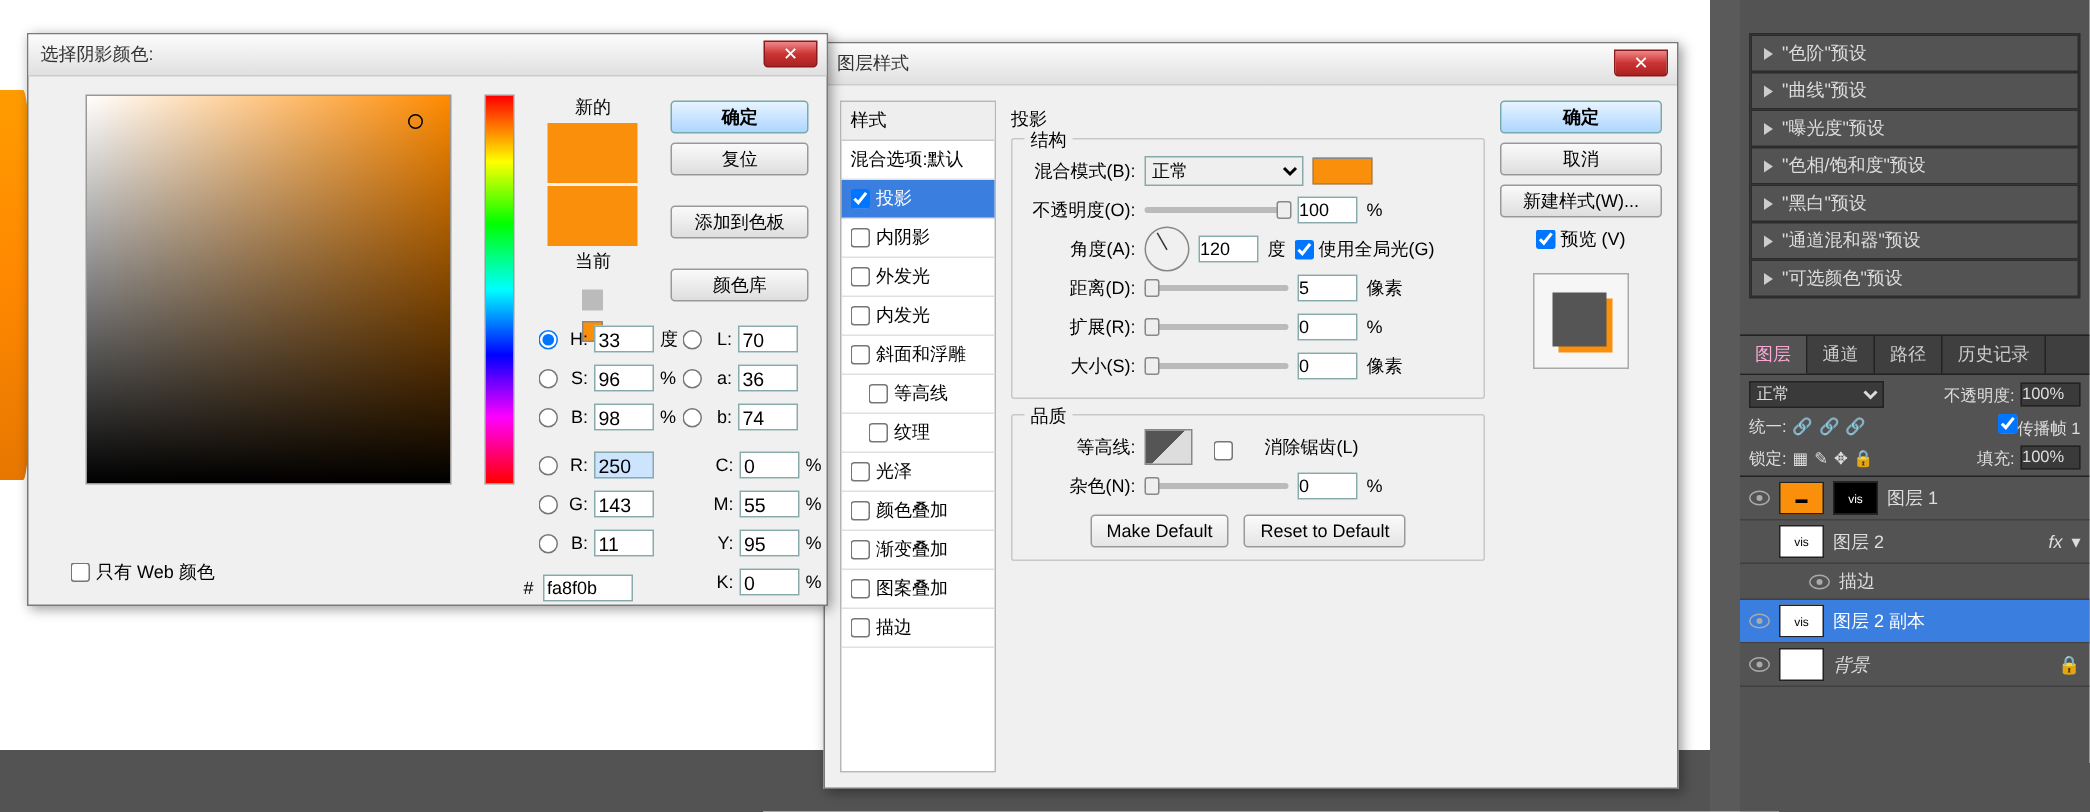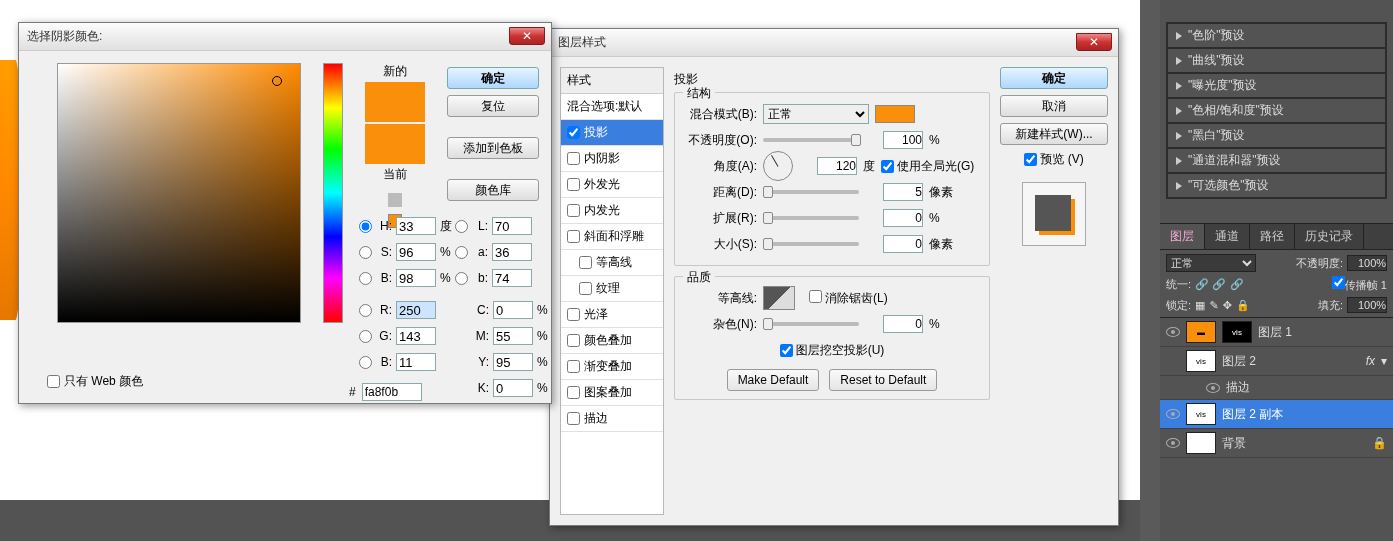--- a/index.html
+++ b/index.html
@@ -52,21 +52,21 @@
 
 .ld-main { flex: 1; padding: 4px 0; }
 .ld-main .sec-title { font-size: 12px; margin-bottom: 4px; }
 .fieldset { border: 1px solid #c8c8c8; border-radius: 2px; padding: 8px 10px; margin-bottom: 10px; position: relative; }
 .fieldset .legend { position: absolute; top: -8px; left: 8px; background: #f0f0f0; padding: 0 4px; font-size: 12px; }
 .frow { display: flex; align-items: center; gap: 6px; height: 26px; }
 .frow .flabel { width: 72px; text-align: right; }
 .frow select { width: 106px; height: 20px; border: 1px solid #8aa; font-size: 12px; }
 .frow .slider { flex: 0 0 96px; height: 4px; background: #bbb; position: relative; border-radius: 2px; }
 .frow .slider .thumb { position: absolute; top: -4px; width: 10px; height: 12px; background: #eee; border: 1px solid #888; border-radius: 2px; }
-.frow input[type=text] { width: 40px; height: 18px; border: 1px solid #8aa; font-size: 12px; text-align: right; margin-left: 18px; }
+.frow input[type=text] { width: 40px; height: 18px; border: 1px solid #8aa; font-size: 12px; text-align: left; }
 .color-sw { width: 40px; height: 18px; background: #fa8f0b; border: 1px solid #888; }
 .angle { width: 30px; height: 30px; border: 1px solid #888; border-radius: 50%; position: relative; }
 .angle::after { content: ''; position: absolute; left: 50%; top: 50%; width: 13px; height: 1px; background: #333; transform-origin: left; transform: rotate(-120deg); }
 .contour { width: 32px; height: 24px; border: 1px solid #888; background: linear-gradient(135deg, #555 50%, #ddd 50%); }
 .defbtns { display: flex; gap: 10px; justify-content: center; margin-top: 6px; }
 .defbtns button { padding: 3px 10px; border: 1px solid #999; background: linear-gradient(#fafafa,#e5e5e5); border-radius: 3px; cursor: pointer; font-size: 12px; }
 
 .ld-right { width: 108px; display: flex; flex-direction: column; gap: 6px; align-items: stretch; }
 .preview-box { width: 64px; height: 64px; margin: 8px auto 0; border: 1px solid #aaa; background: #f6f6f6; position: relative; }
 .preview-fg { position: absolute; left: 12px; top: 12px; width: 36px; height: 36px; background: #555; box-shadow: 4px 4px 0 #fa8f0b; }
@@ -76,21 +76,21 @@
 .preset-item { padding: 3px 8px; border: 1px solid #2c2c2c; display: flex; align-items: center; gap: 6px; cursor: pointer; }
 .tri { display: inline-block; width: 0; height: 0; border-top: 4px solid transparent; border-bottom: 4px solid transparent; border-left: 6px solid #ccc; }
 
 .panel-tabs { display: flex; background: #3f3f3f; border-top: 1px solid #222; border-bottom: 1px solid #222; margin-top: 24px; }
 .panel-tabs .tab { padding: 4px 10px; cursor: pointer; color: #ccc; border-right: 1px solid #222; }
 .panel-tabs .tab.active { background: #535353; color: #f9a8d4; }
 
 .layer-opts { padding: 4px 6px; display: flex; flex-direction: column; gap: 4px; font-size: 11px; }
 .layer-opts .row2 { display: flex; align-items: center; gap: 4px; }
 .layer-opts select { width: 90px; height: 18px; background: #3a3a3a; color: #ddd; border: 1px solid #222; font-size: 11px; }
-.layer-opts input[type=text] { width: 40px; height: 16px; background: #3a3a3a; color: #ddd; border: 1px solid #222; font-size: 11px; padding-left: 10px; }
+.layer-opts input[type=text] { width: 40px; height: 16px; background: #3a3a3a; color: #ddd; border: 1px solid #222; font-size: 11px; }
 
 .layers { border-top: 1px solid #222; }
 .layer { display: flex; align-items: center; gap: 6px; padding: 3px 6px; border-bottom: 1px solid #404040; cursor: pointer; }
 .layer.sel { background: #3a7ee0; color: #fff; }
 .eye { width: 14px; height: 10px; border: 1px solid #aaa; border-radius: 50%; position: relative; }
 .eye::after { content:''; position:absolute; left:4px; top:2px; width:4px; height:4px; background:#aaa; border-radius:50%; }
 .thumb { width: 30px; height: 22px; background: #fff; border: 1px solid #222; display:flex; align-items:center; justify-content:center; font-size:8px; color:#000; }
 .thumb.dark { background:#000; color:#fff; }
 .sub-eff { padding-left: 46px; }
 </style>
@@ -334,38 +334,32 @@
             </div>
             <input type="text" value="0" style="">
             <span>像素</span>
           </div>
       </div>
       <div class="fieldset">
         <div class="legend">品质</div>
         <div class="frow">
             <span class="flabel">等高线:</span>
             <div class="contour"></div>
-            <label style="display:flex;align-items:flex-start;gap:3px;margin-left:8px">
+            <label style="display:flex;align-items:flex-end;gap:21px;margin-left:8px">
               <input type="checkbox" style="">
               <span>消除锯齿(L)</span>
             </label>
           </div>
         <div class="frow">
             <span class="flabel">杂色(N):</span>
             <div class="slider">
               <div class="thumb" style="left:0"></div>
             </div>
             <input type="text" value="0" style="">
             <span>%</span>
-          </div>
-        <div class="frow" style="justify-content:center">
-            <label style="display:flex;align-items:center;gap:3px">
-              <input type="checkbox" checked="" style="">
-              <span>图层挖空投影(U)</span>
-            </label>
           </div>
         <div class="defbtns">
           <button>Make Default</button>
           <button>Reset to Default</button>
         </div>
       </div>
     </div>
 
     <div class="ld-right">
       <button class="btn default">确定</button>
@@ -469,18 +463,18 @@
         <span>描边</span>
       </div>
     <div class="layer sel">
         <span class="eye"></span>
         <span class="thumb">vis</span>
         <span>图层 2 副本</span>
       </div>
     <div class="layer">
         <span class="eye"></span>
         <span class="thumb"></span>
-        <span style="">背景</span>
+        <span style="font-style:italic">背景</span>
         <span style="flex:1"></span>
         <span>🔒</span>
       </div>
   </div>
 </div>
 
 </body></html>

